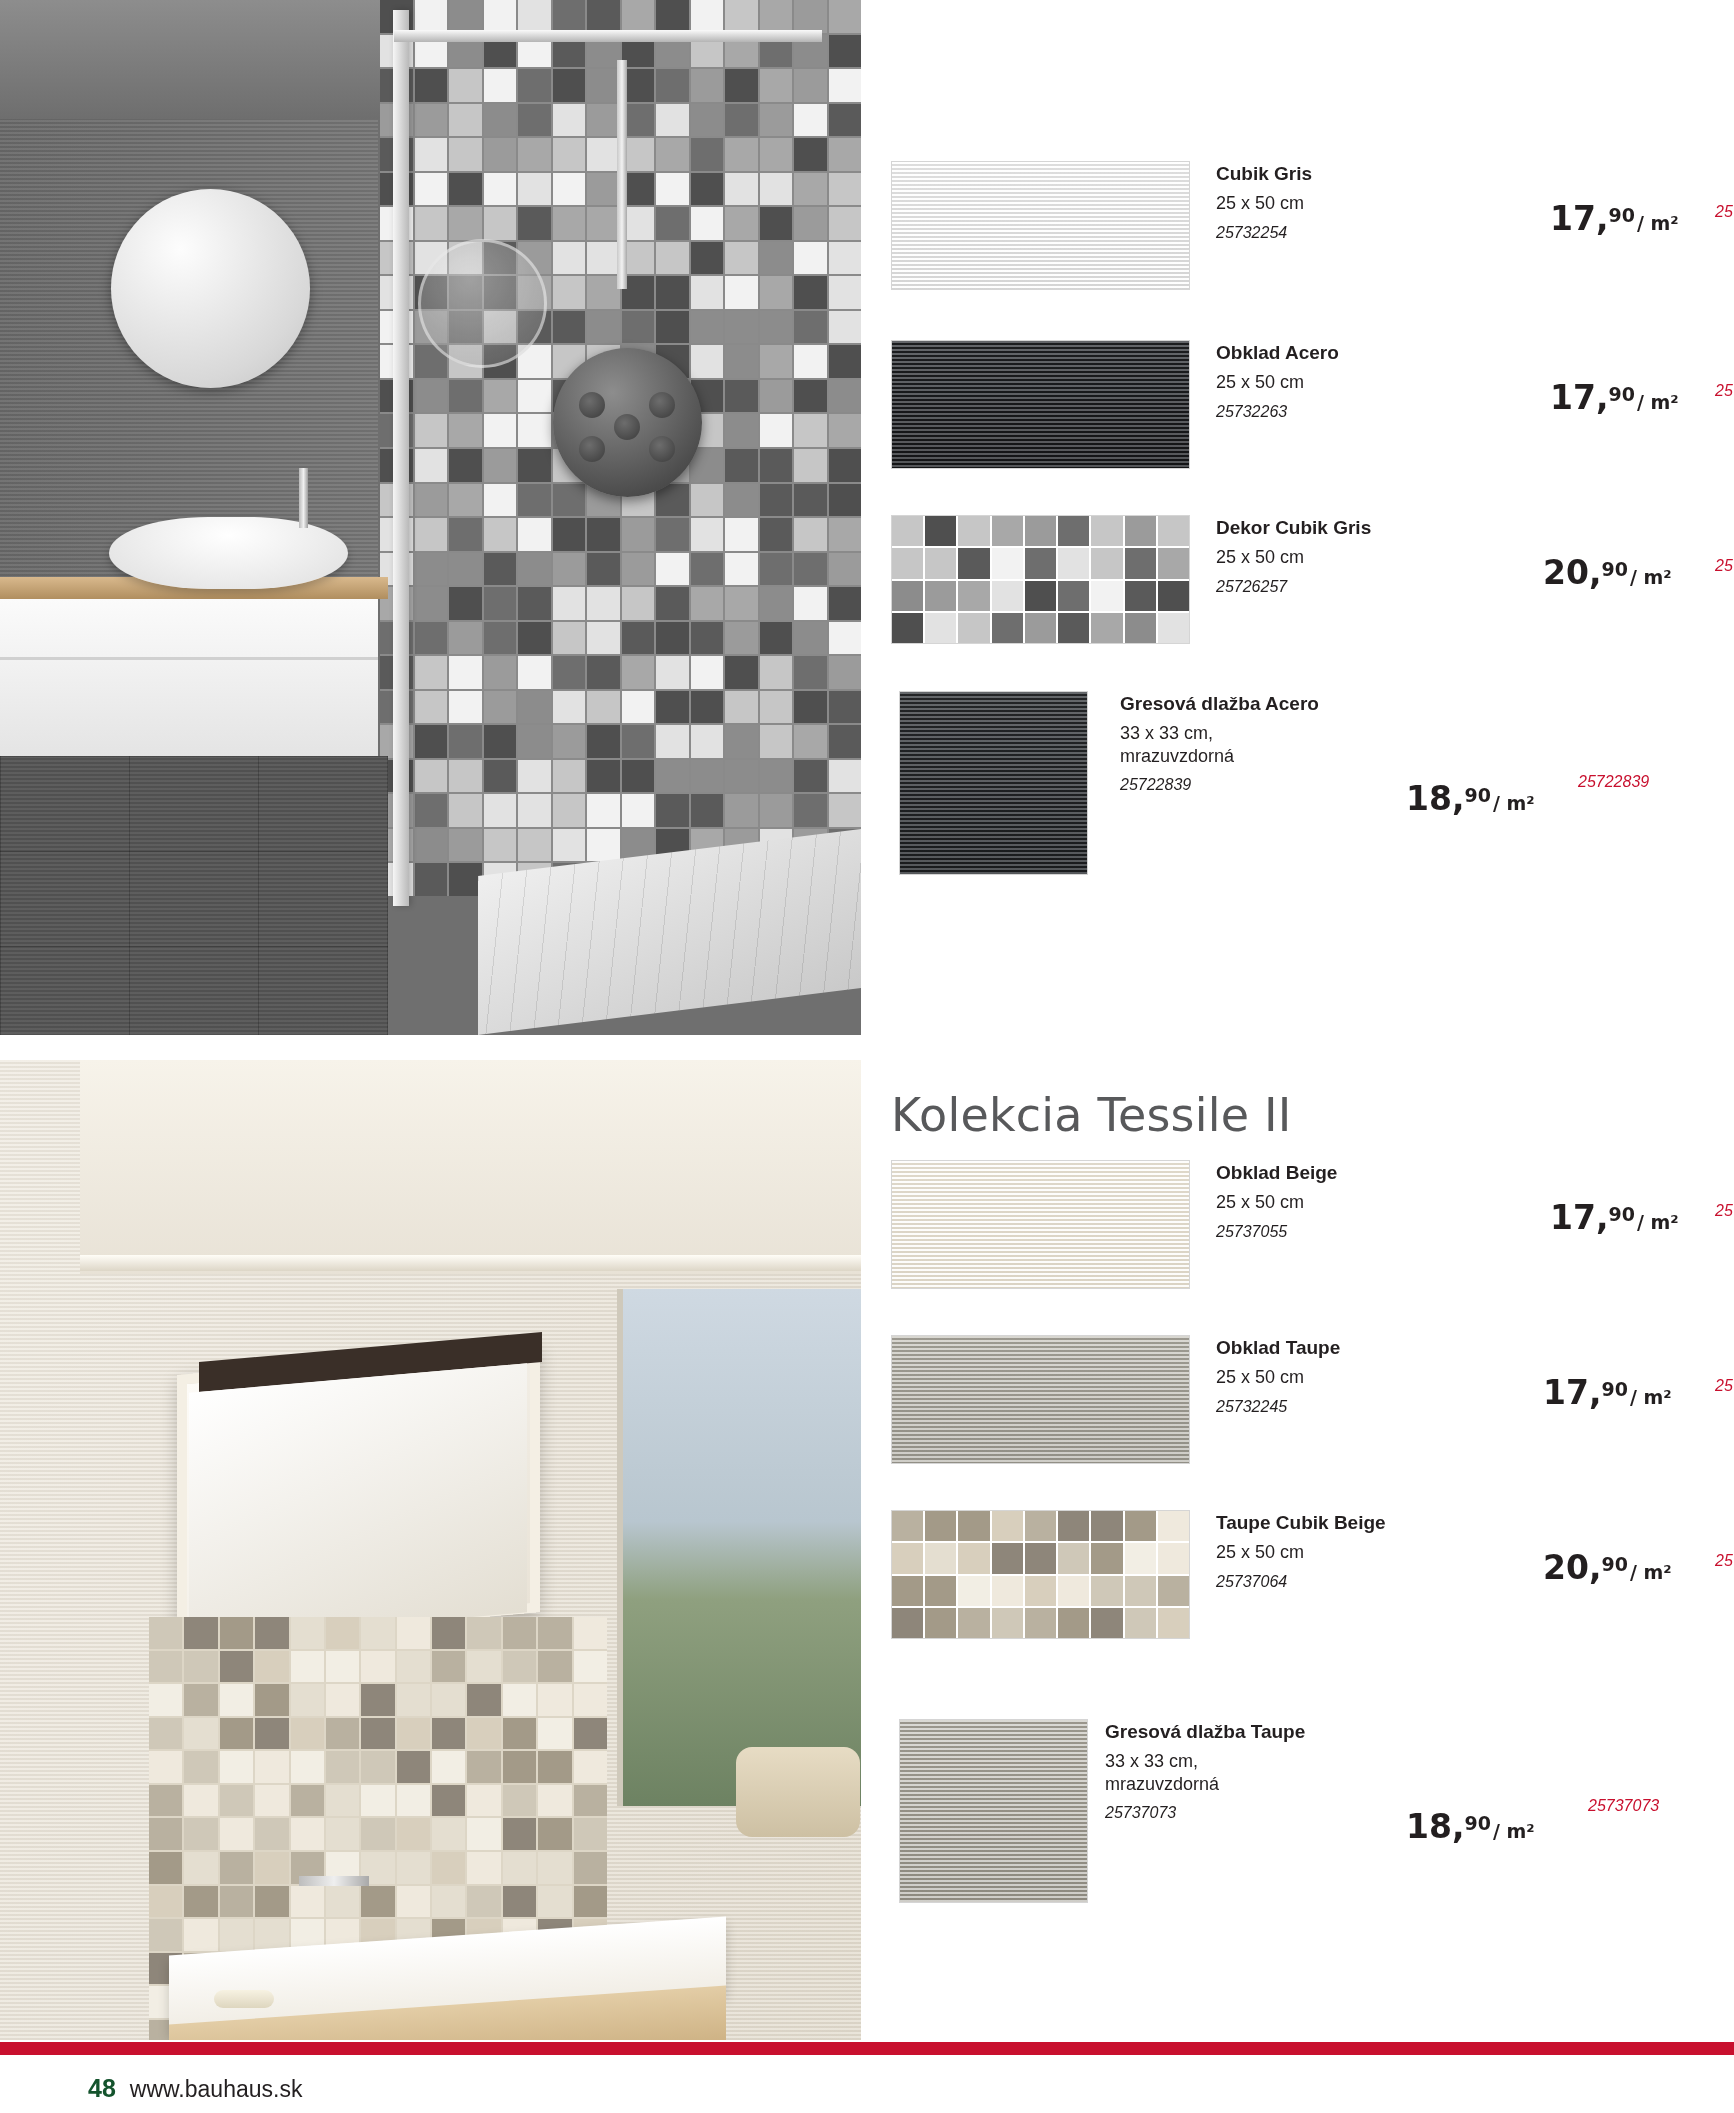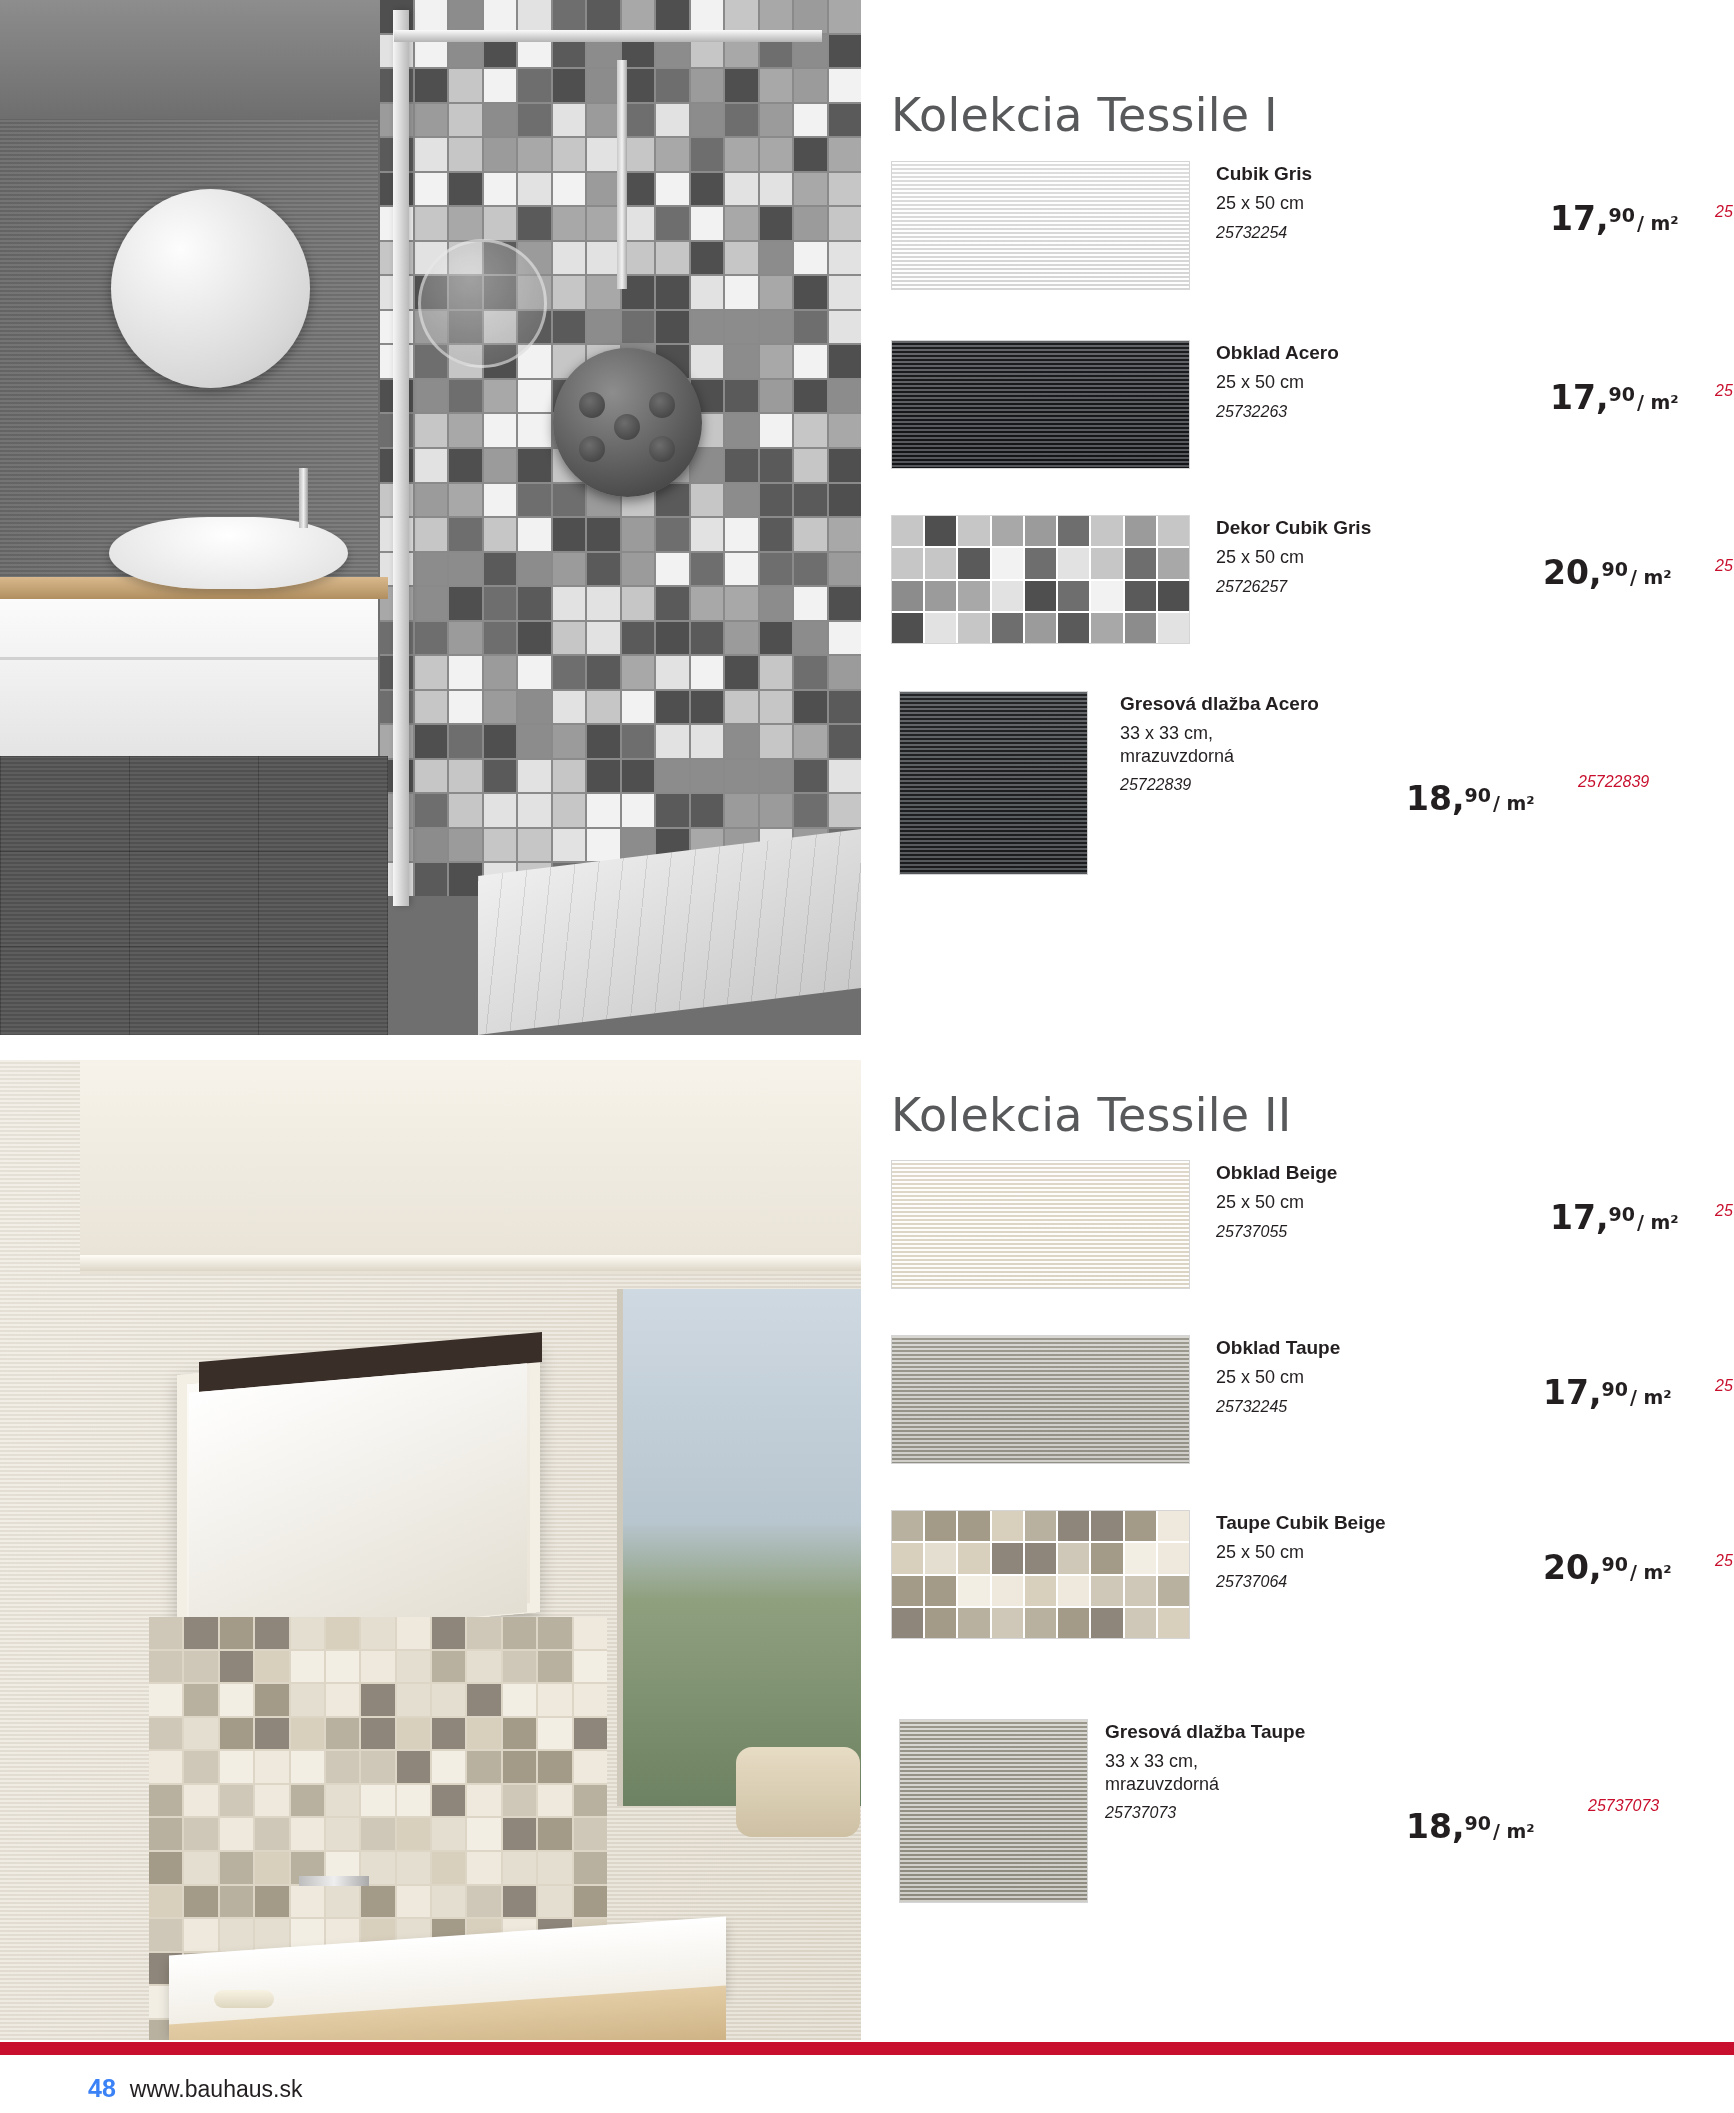--- a/index.html
+++ b/index.html
@@ -246,21 +246,21 @@
 
   
   .footer-rule {
     position:absolute; left:0; bottom:58px; width:1734px; height:13px;
     background:#c8102e;
   }
   .footer {
     position:absolute; left:88px; bottom:10px;
     display:flex; align-items:baseline; gap:14px;
   }
-  .pageno { font-size:25px; font-weight:700; color:#3b82f6; }
+  .pageno { font-size:25px; font-weight:700; color:#14532d; }
   .weburl { font-size:23px; color:#231f20; }
 </style>
 </head>
 <body>
 
 <div class="page">
 
   <div class="section" id="section-1">
 
     <div class="photo photo1">
@@ -648,21 +648,20 @@
         <span class="jet" style="left:26px;top:44px"></span>
         <span class="jet" style="left:96px;top:44px"></span>
         <span class="jet" style="left:26px;top:88px"></span>
         <span class="jet" style="left:96px;top:88px"></span>
         <span class="jet" style="left:61px;top:66px"></span>
       </div>
       <div class="p1-shower-base"></div>
     </div>
 
     <div class="col">
-      <div class="coll-title" style="position:absolute;left:0;top:88px">Kolekcia Tessile I</div>
 
       <div class="prod-row" style="position:absolute;left:0;top:161px;width:844px;height:124px">
         <div class="swatch sw-wide">
           <div class="texture-h" style="background:
               repeating-linear-gradient(180deg, rgba(255,255,255,.95) 0 2px, rgba(200,200,200,.55) 2px 4px),
               linear-gradient(180deg,#f6f6f6,#e4e4e4);"></div>
         </div>
         <div class="info" style="left:325px;top:2px">
           <p class="pname">Cubik Gris</p>
           <p class="psize">25 x 50 cm</p>

